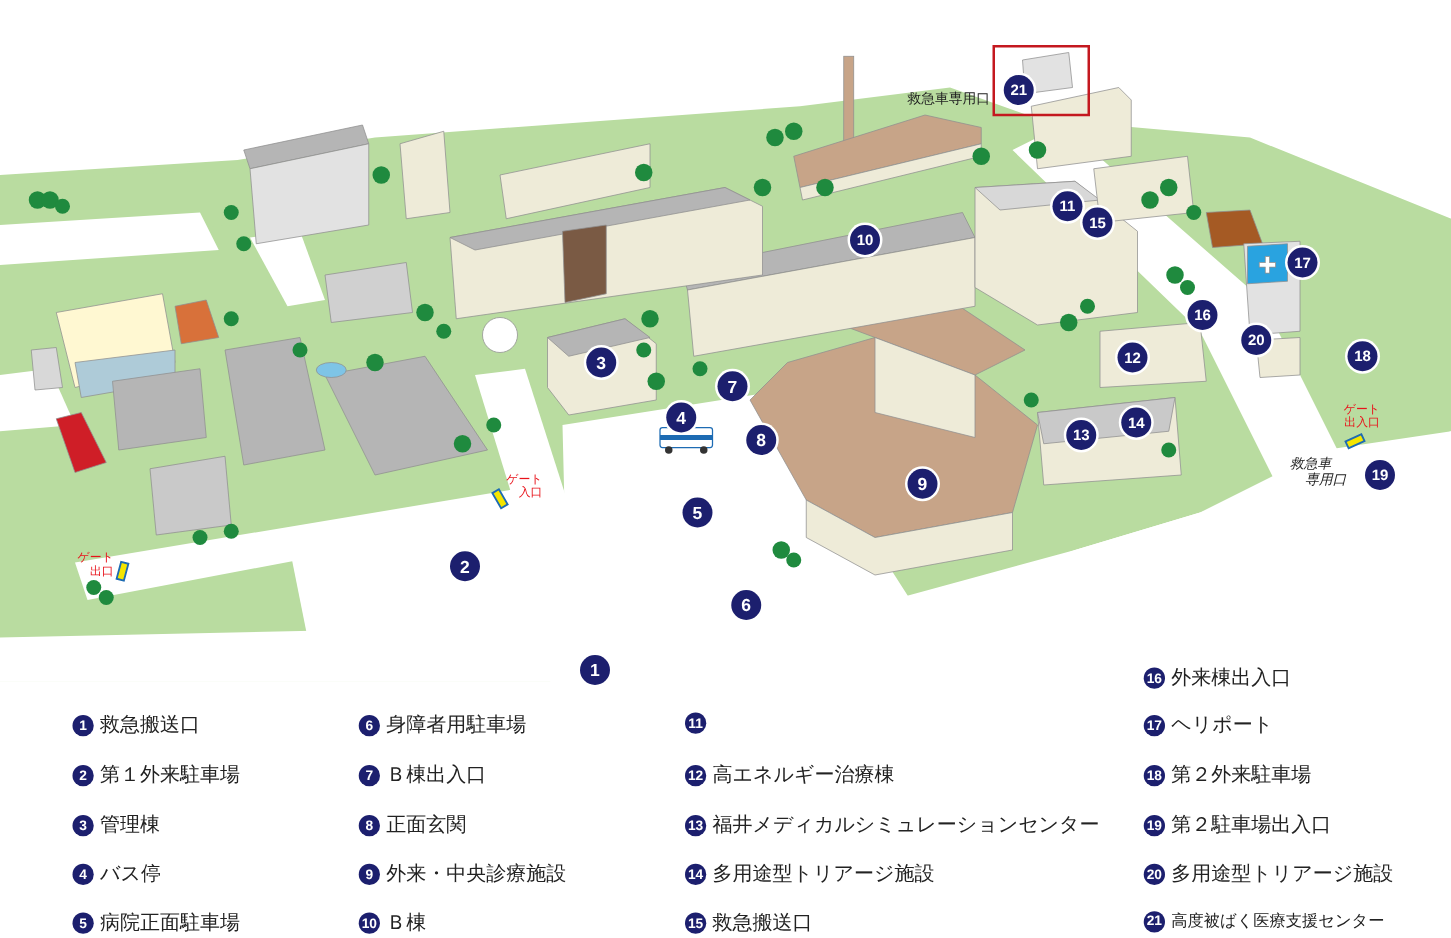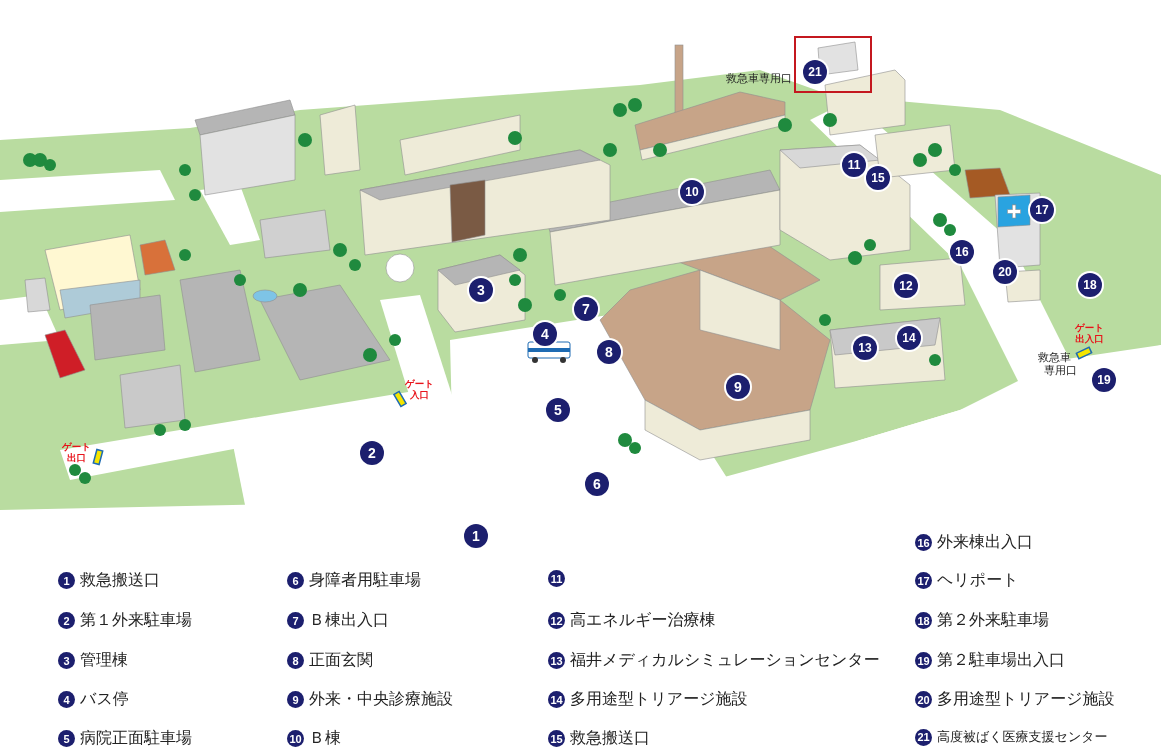--- a/index.html
+++ b/index.html
@@ -6,21 +6,21 @@
   body { width: 1161px; height: 750px; position: relative; overflow: hidden;
          font-family: "DejaVu Sans", "Liberation Sans", sans-serif; color: #222; }
   #map { position: absolute; left: 0; top: 0; width: 1161px; height: 545px; }
   .marker { position: absolute; width: 24px; height: 24px; border-radius: 50%;
             background: #1c1f6e; color: #fff; font-size: 14px; font-weight: bold;
             display: flex; align-items: center; justify-content: center;
             box-shadow: 0 0 0 2px #fff; transform: translate(-50%, -50%);
             font-family: "Liberation Sans", sans-serif; cursor: pointer; }
   .marker.small { font-size: 12px; }
   .maplabel { position: absolute; font-size: 11px; color: #222; line-height: 13px; white-space: nowrap; }
-  .gatelabel { position: absolute; font-size: 9.5px; color: #e8131b; font-weight: bold; line-height: 11px; text-align: center; white-space: nowrap; }
+  .gatelabel { position: absolute; font-size: 9.5px; color: #e8131b; font-weight: normal; line-height: 11px; text-align: right; white-space: nowrap; }
   .callout-box { position: absolute; left: 794px; top: 36px; width: 78px; height: 57px; border: 2px solid #c4181f; box-sizing: border-box; }
   .callout-text { position: absolute; left: 878px; top: 48px; font-size: 15px; font-weight: bold; color: #c4181f; white-space: nowrap; }
   .callout-arrow { display: inline-block; margin-right: 6px; }
   #legend { position: absolute; left: 0; top: 0; width: 1161px; height: 750px; pointer-events: none; }
   .leg { position: absolute; display: flex; align-items: center; font-size: 16px; white-space: nowrap; pointer-events: auto; }
   .leg .num { width: 17px; height: 17px; border-radius: 50%; background: #1c1f6e; color: #fff;
               font-size: 11px; font-weight: bold; display: flex; align-items: center; justify-content: center;
               margin-right: 5px; font-family: "Liberation Sans", sans-serif; flex: none; }
   .leg.small-text { font-size: 13px; }
 </style>
@@ -173,21 +173,21 @@
       <circle cx="370" cy="355" r="7"></circle>
         <circle cx="395" cy="340" r="6"></circle>
     </g>
   </svg>
 
   
   <div class="callout-box"></div>
 
   
   <div class="maplabel" style="left:726px; top:72px;">救急車専用口</div>
-  <div class="maplabel" style="left:1032px; top:351px; text-align:center;">
+  <div class="maplabel" style="left:1032px; top:364px; text-align:left;font-style:italic;">
     <div>救急車</div>
     <div style="padding-left:12px;">専用口</div>
   </div>
   <div class="gatelabel" style="left:405px; top:378px;">
     <div>ゲート</div>
     <div>入口</div>
   </div>
   <div class="gatelabel" style="left:62px; top:441px;">
     <div>ゲート</div>
     <div>出口</div>

